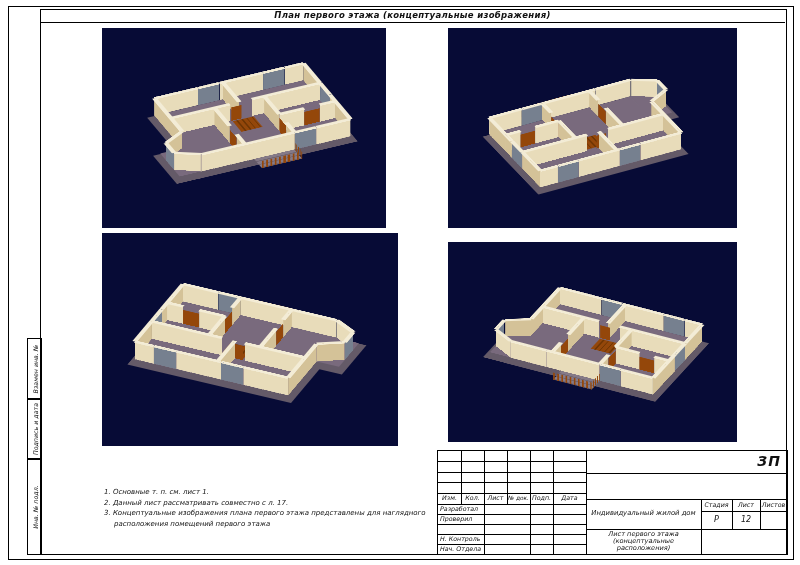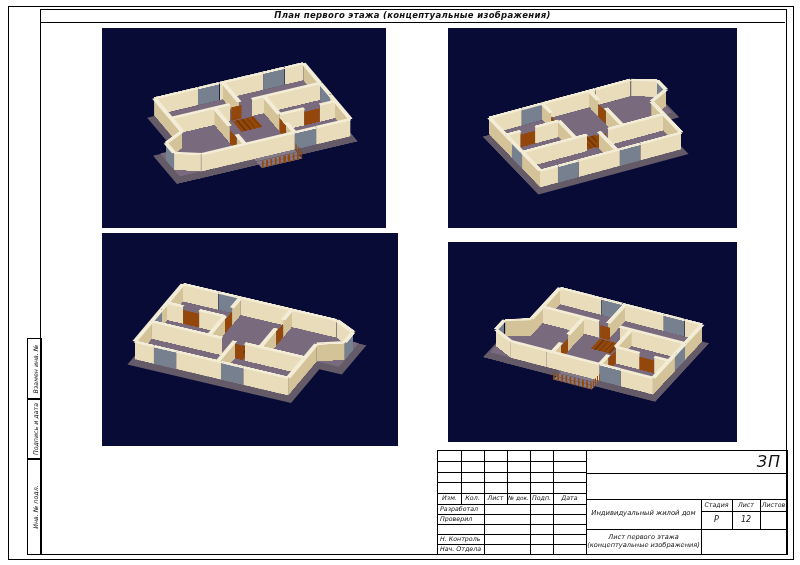--- a/index.html
+++ b/index.html
@@ -17,21 +17,21 @@
   .scene{position:absolute;left:50%;top:54%;width:0;height:0;
         transform:scale(var(--s)) rotateX(var(--rx)) rotateZ(var(--rz));transform-style:preserve-3d;}
   .house{position:absolute;width:0;height:0;transform:translate3d(-102px,-95px,0);transform-style:preserve-3d;}
   .notes{position:absolute;left:104px;top:487px;width:335px;font-size:7px;font-style:italic;line-height:1.5;}
   .note{padding-left:10px;text-indent:-10px;}
   .tblock{position:absolute;left:437px;top:450px;width:349px;height:103px;border:1.5px solid #000;}
   .tb{position:absolute;display:flex;align-items:center;justify-content:center;
       font-size:6.3px;font-style:italic;line-height:1.1;text-align:center;}
   .tb.left{justify-content:flex-start;}
   .tb.right{justify-content:flex-end;}
-  .doc-code{font-size:16px;font-weight:normal;letter-spacing:1px;}
+  .doc-code{font-size:14px;font-weight:bold;letter-spacing:1px;}
   .big-val{font-size:8px;}
   .format-label{position:absolute;left:659px;top:566px;width:100px;text-align:center;
       font-size:6.5px;font-style:italic;}
 </style>
 </head>
 <body>
 
 <div class="page">
   <div class="outer-border"></div>
   <div class="frame"></div>
@@ -316,20 +316,25 @@
           <div style="position: absolute; left: 70px; top: 115px; width: 25px; height: 24px; background: rgb(148, 71, 10); transform-origin: 0px 0px; transform: rotateZ(1.5708rad) rotateX(90deg);"></div>
           <div style="position: absolute; left: 97px; top: 60px; width: 17px; height: 24px; background: rgb(148, 71, 10); transform-origin: 0px 0px; transform: rotateZ(0rad) rotateX(90deg);"></div>
           <div style="position: absolute; left: 150px; top: 115px; width: 25px; height: 24px; background: rgb(148, 71, 10); transform-origin: 0px 0px; transform: rotateZ(1.5708rad) rotateX(90deg);"></div>
           <div style="position: absolute; left: 190px; top: 115px; width: 25px; height: 24px; background: rgb(148, 71, 10); transform-origin: 0px 0px; transform: rotateZ(0rad) rotateX(90deg);"></div>
           <div style="position: absolute; left: 85px; top: 198px; width: 65px; height: 13px; background: repeating-linear-gradient(90deg, rgb(148, 71, 10) 0px, rgb(148, 71, 10) 3px, transparent 3px, transparent 7px); transform-origin: 0px 0px; transform: rotateZ(0rad) rotateX(90deg);"></div>
           <div style="position: absolute; left: 150px; top: 170px; width: 28px; height: 13px; background: repeating-linear-gradient(90deg, rgb(148, 71, 10) 0px, rgb(148, 71, 10) 3px, transparent 3px, transparent 7px); transform-origin: 0px 0px; transform: rotateZ(1.5708rad) rotateX(90deg);"></div>
         </div>
       </div>
   </div>
 
+  <div class="notes">
+    <div class="note">1. Основные т. п. см. лист 1.</div>
+    <div class="note">2. Данный лист рассматривать совместно с л. 17.</div>
+    <div class="note">3. Концептуальные изображения плана первого этажа представлены для наглядного расположения помещений первого этажа</div>
+  </div>
 
   <div class="tblock">
     <div id="tblock-grid" style="position:absolute;left:0;top:0;right:0;bottom:0;">
         <div style="position: absolute; left: 23px; top: 0px; width: 0px; height: 53px; border-left: 1px solid rgb(0, 0, 0);"></div>
         <div style="position: absolute; left: 46px; top: 0px; width: 0px; height: 103px; border-left: 1px solid rgb(0, 0, 0);"></div>
         <div style="position: absolute; left: 69px; top: 0px; width: 0px; height: 53px; border-left: 1px solid rgb(0, 0, 0);"></div>
         <div style="position: absolute; left: 92px; top: 0px; width: 0px; height: 103px; border-left: 1px solid rgb(0, 0, 0);"></div>
         <div style="position: absolute; left: 115px; top: 0px; width: 0px; height: 103px; border-left: 1px solid rgb(0, 0, 0);"></div>
         <div style="position: absolute; left: 148px; top: 0px; width: 0px; height: 103px; border-left: 1px solid rgb(0, 0, 0);"></div>
         <div style="position: absolute; left: 263px; top: 48px; width: 0px; height: 55px; border-left: 1px solid rgb(0, 0, 0);"></div>
@@ -369,18 +374,18 @@
 
     <div class="tb" style="left:263px;top:48px;width:31px;height:12px;">Стадия</div>
     <div class="tb" style="left:294px;top:48px;width:28px;height:12px;">Лист</div>
     <div class="tb" style="left:322px;top:48px;width:27px;height:12px;">Листов</div>
     <div class="tb big-val" style="left:263px;top:60px;width:31px;height:18px;">Р</div>
     <div class="tb big-val" style="left:294px;top:60px;width:28px;height:18px;">12</div>
     <div class="tb big-val" style="left:322px;top:60px;width:27px;height:18px;"></div>
 
     <div class="tb" style="left:148px;top:78px;width:115px;height:25px;font-size:6.6px;flex-direction:column;">
       <span>Лист первого этажа</span>
-      <span>(концептуальные изображения)</span>
+      <span>(концептуальные расположения)</span>
     </div>
   </div>
 
   <div class="format-label">Формат А3</div>
 </div>
 
 </body></html>

